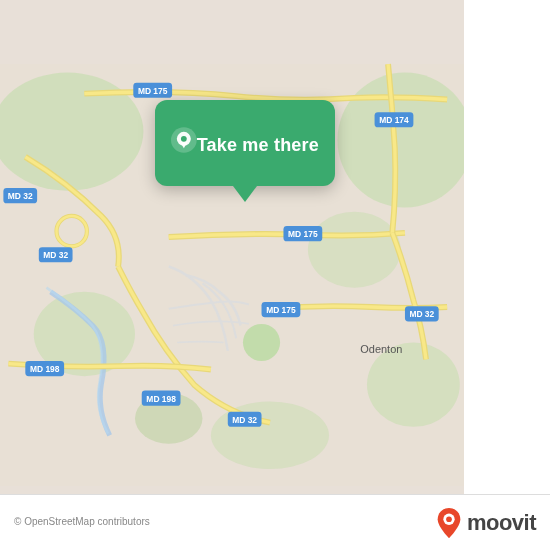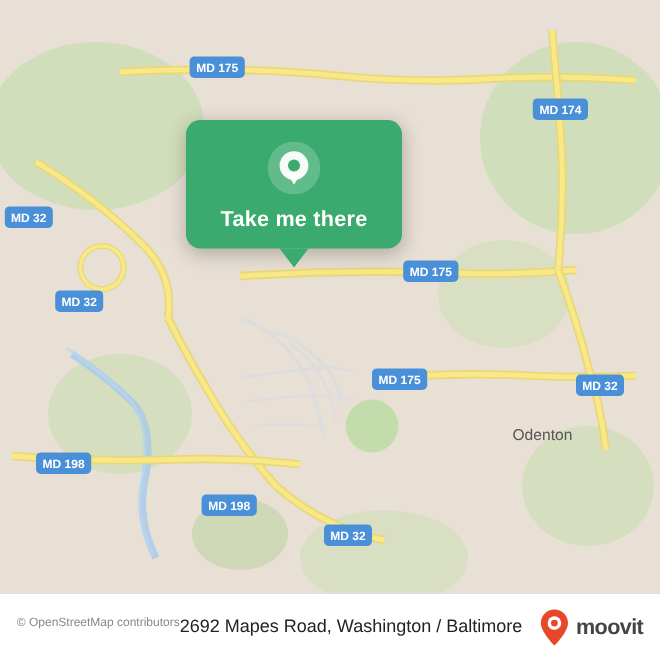--- a/index.html
+++ b/index.html
@@ -6,21 +6,21 @@
 
     body {
       width: 550px;
       height: 550px;
       overflow: hidden;
       font-family: Arial, sans-serif;
       position: relative;
     }
 
     #map-container {
-      width: 550px;
+      width: 464px;
       height: 550px;
       position: relative;
       background-color: #e8e0d8;
     }
 
     
     #map-svg {
       width: 100%;
       height: 100%;
       position: absolute;
@@ -30,21 +30,21 @@
 
     
     #popup-card {
       position: absolute;
       top: 100px;
       left: 155px;
       width: 180px;
       background: #3aaa6e;
       border-radius: 12px;
       display: flex;
-      flex-direction: column;
+      flex-direction: row;
       align-items: center;
       padding: 18px 16px 14px 16px;
       box-shadow: 0 4px 16px rgba(0,0,0,0.25);
       z-index: 10;
     }
 
     #pin-icon {
       width: 44px;
       height: 44px;
       margin-bottom: 10px;
@@ -113,21 +113,21 @@
       align-items: center;
       gap: 4px;
     }
 
     #moovit-pin {
       width: 28px;
       height: 34px;
     }
 
     #moovit-wordmark {
-      font-size: 18px;
+      font-size: 22px;
       font-weight: 700;
       color: #444;
       letter-spacing: -0.5px;
     }
   </style>
 </head>
 <body>
 
 <div id="map-container">
 
@@ -224,21 +224,20 @@
       <circle cx="22" cy="20" r="5" fill="#3aaa6e"></circle>
       <polygon points="22,36 16,26 28,26" fill="white" opacity="0.95"></polygon>
     </svg>
 
     <button id="take-me-there-btn">Take me there</button>
   </div>
 
   <div id="bottom-bar">
     <div id="bottom-left">
       <span id="copyright-text">© OpenStreetMap contributors</span>
-      <span id="address-text">2692 Mapes Road, Washington / Baltimore</span>
     </div>
 
     <div id="moovit-logo">
 
       <svg id="moovit-pin" viewBox="0 0 28 36" xmlns="http://www.w3.org/2000/svg">
         <path d="M14 2 C7.4 2 2 7.4 2 14 C2 22 14 34 14 34 C14 34 26 22 26 14 C26 7.4 20.6 2 14 2Z" fill="#e8472a"></path>
         <circle cx="14" cy="14" r="6" fill="white"></circle>
         <circle cx="14" cy="14" r="3" fill="#e8472a"></circle>
       </svg>
       <span id="moovit-wordmark">moovit</span>

